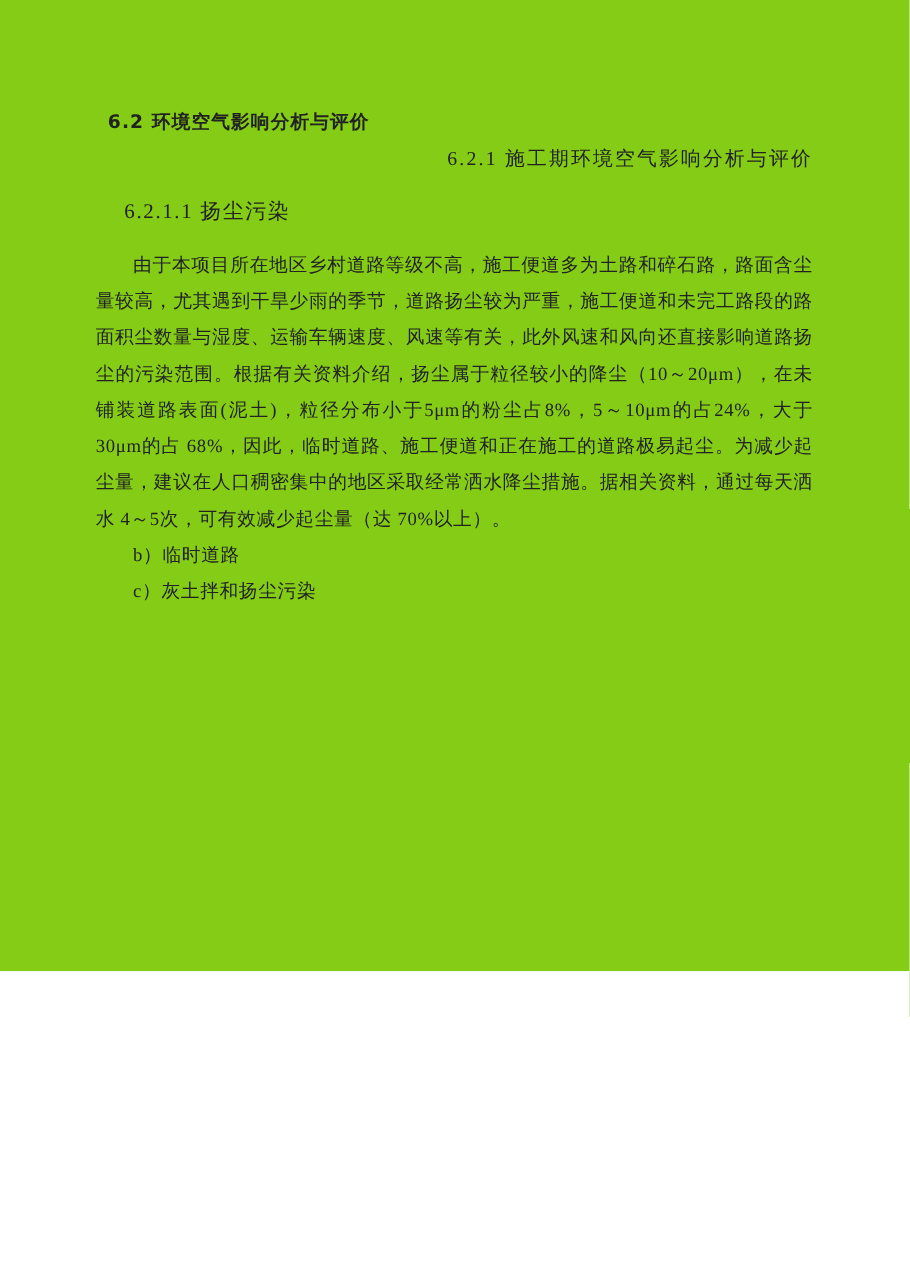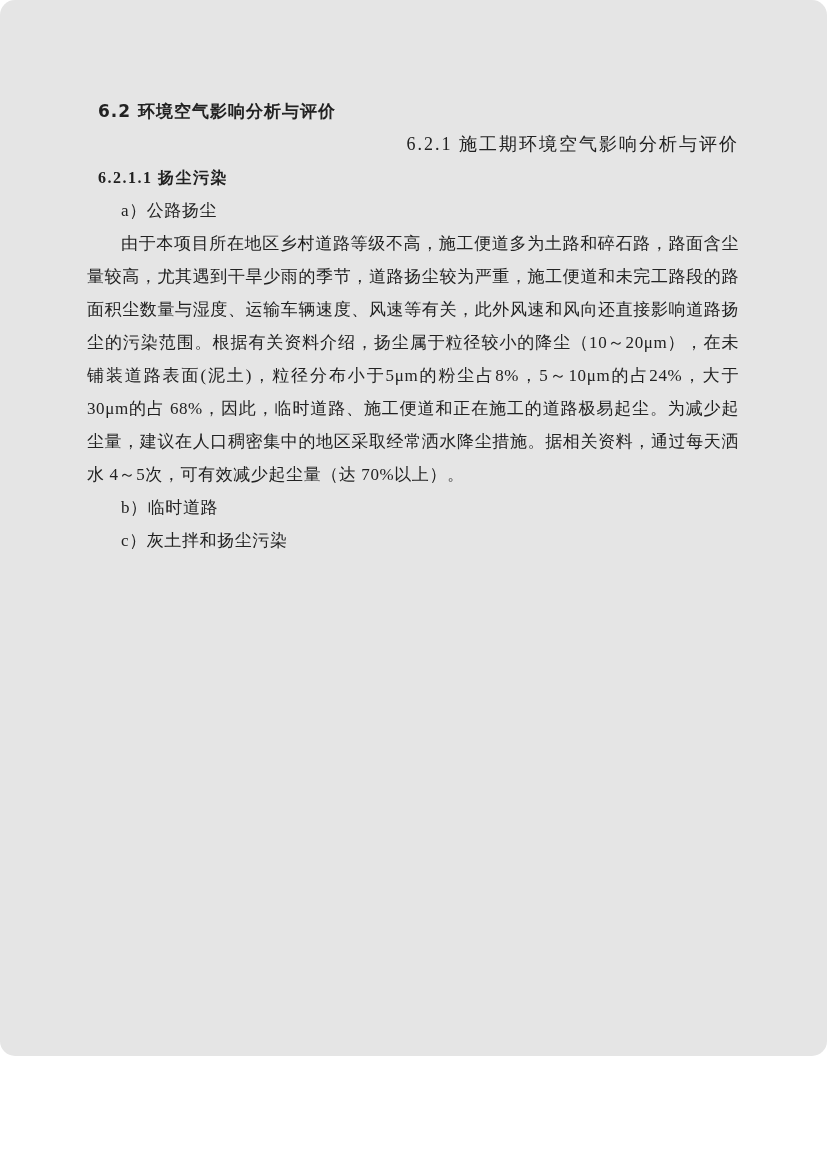--- a/index.html
+++ b/index.html
@@ -3,26 +3,25 @@
 <meta charset="utf-8">
 <style>
   html, body {
     margin: 0;
     padding: 0;
     background: #ffffff;
   }
   .page {
     position: relative;
     width: 827px;
-    height: 1056px;
-    background: #e5e5e5;
+    height: 883px;
+    background: #84cc16;
     overflow: hidden;
     font-family: "Liberation Serif", "DejaVu Serif", serif;
     color: #222222;
-    border-radius: 15px;
   }
   .content {
     position: absolute;
     left: 87px;
     top: 95px;
     width: 652px;
   }
   .h1 {
     font-family: "DejaVu Sans", "Liberation Sans", sans-serif;
     font-weight: bold;
@@ -35,26 +34,26 @@
   .h2 {
     font-weight: normal;
     font-size: 18px;
     line-height: 33px;
     letter-spacing: 2px;
     padding-left: 11px;
     margin: 0;
     text-align: right;
   }
   .h3 {
-    font-weight: bold;
-    font-size: 16px;
+    font-weight: normal;
+    font-size: 19px;
     line-height: 33px;
     letter-spacing: 1.5px;
     padding-left: 11px;
-    margin: 0;
+    margin: 15px;
   }
   .para {
     font-size: 17px;
     line-height: 33px;
     letter-spacing: 0.6px;
     text-align: justify;
     text-align-last: left;
     text-indent: 2em;
     margin: 0;
   }
@@ -77,19 +76,18 @@
   }
 </style>
 </head>
 <body>
 
 <div class="page">
   <div class="content">
     <h1 class="h1">6.2 环境空气影响分析与评价</h1>
     <h2 class="h2">6.2.1  施工期环境空气影响分析与评价</h2>
     <h3 class="h3">6.2.1.1  扬尘污染</h3>
-    <p class="list-item">a）公路扬尘</p>
     <p class="para">由于本项目所在地区乡村道路等级不高，施工便道多为土路和碎石路，路面含尘量较高，尤其遇到干旱少雨的季节，道路扬尘较为严重，施工便道和未完工路段的路面积尘数量与湿度、运输车辆速度、风速等有关，此外风速和风向还直接影响道路扬尘的污染范围。根据有关资料介绍，扬尘属于粒径较小的降尘（10～20μm），在未铺装道路表面(泥土)，粒径分布小于5μm的粉尘占8%，5～10μm的占24%，大于30μm的占 68%，因此，临时道路、施工便道和正在施工的道路极易起尘。为减少起尘量，建议在人口稠密集中的地区采取经常洒水降尘措施。据相关资料，通过每天洒水 4～5次，可有效减少起尘量（达 70%以上）。</p>
     <p class="list-item">b）临时道路</p>
     <p class="list-item">c）灰土拌和扬尘污染</p>
   </div>
   <div class="footer">75</div>
 </div>
 
 </body></html>

